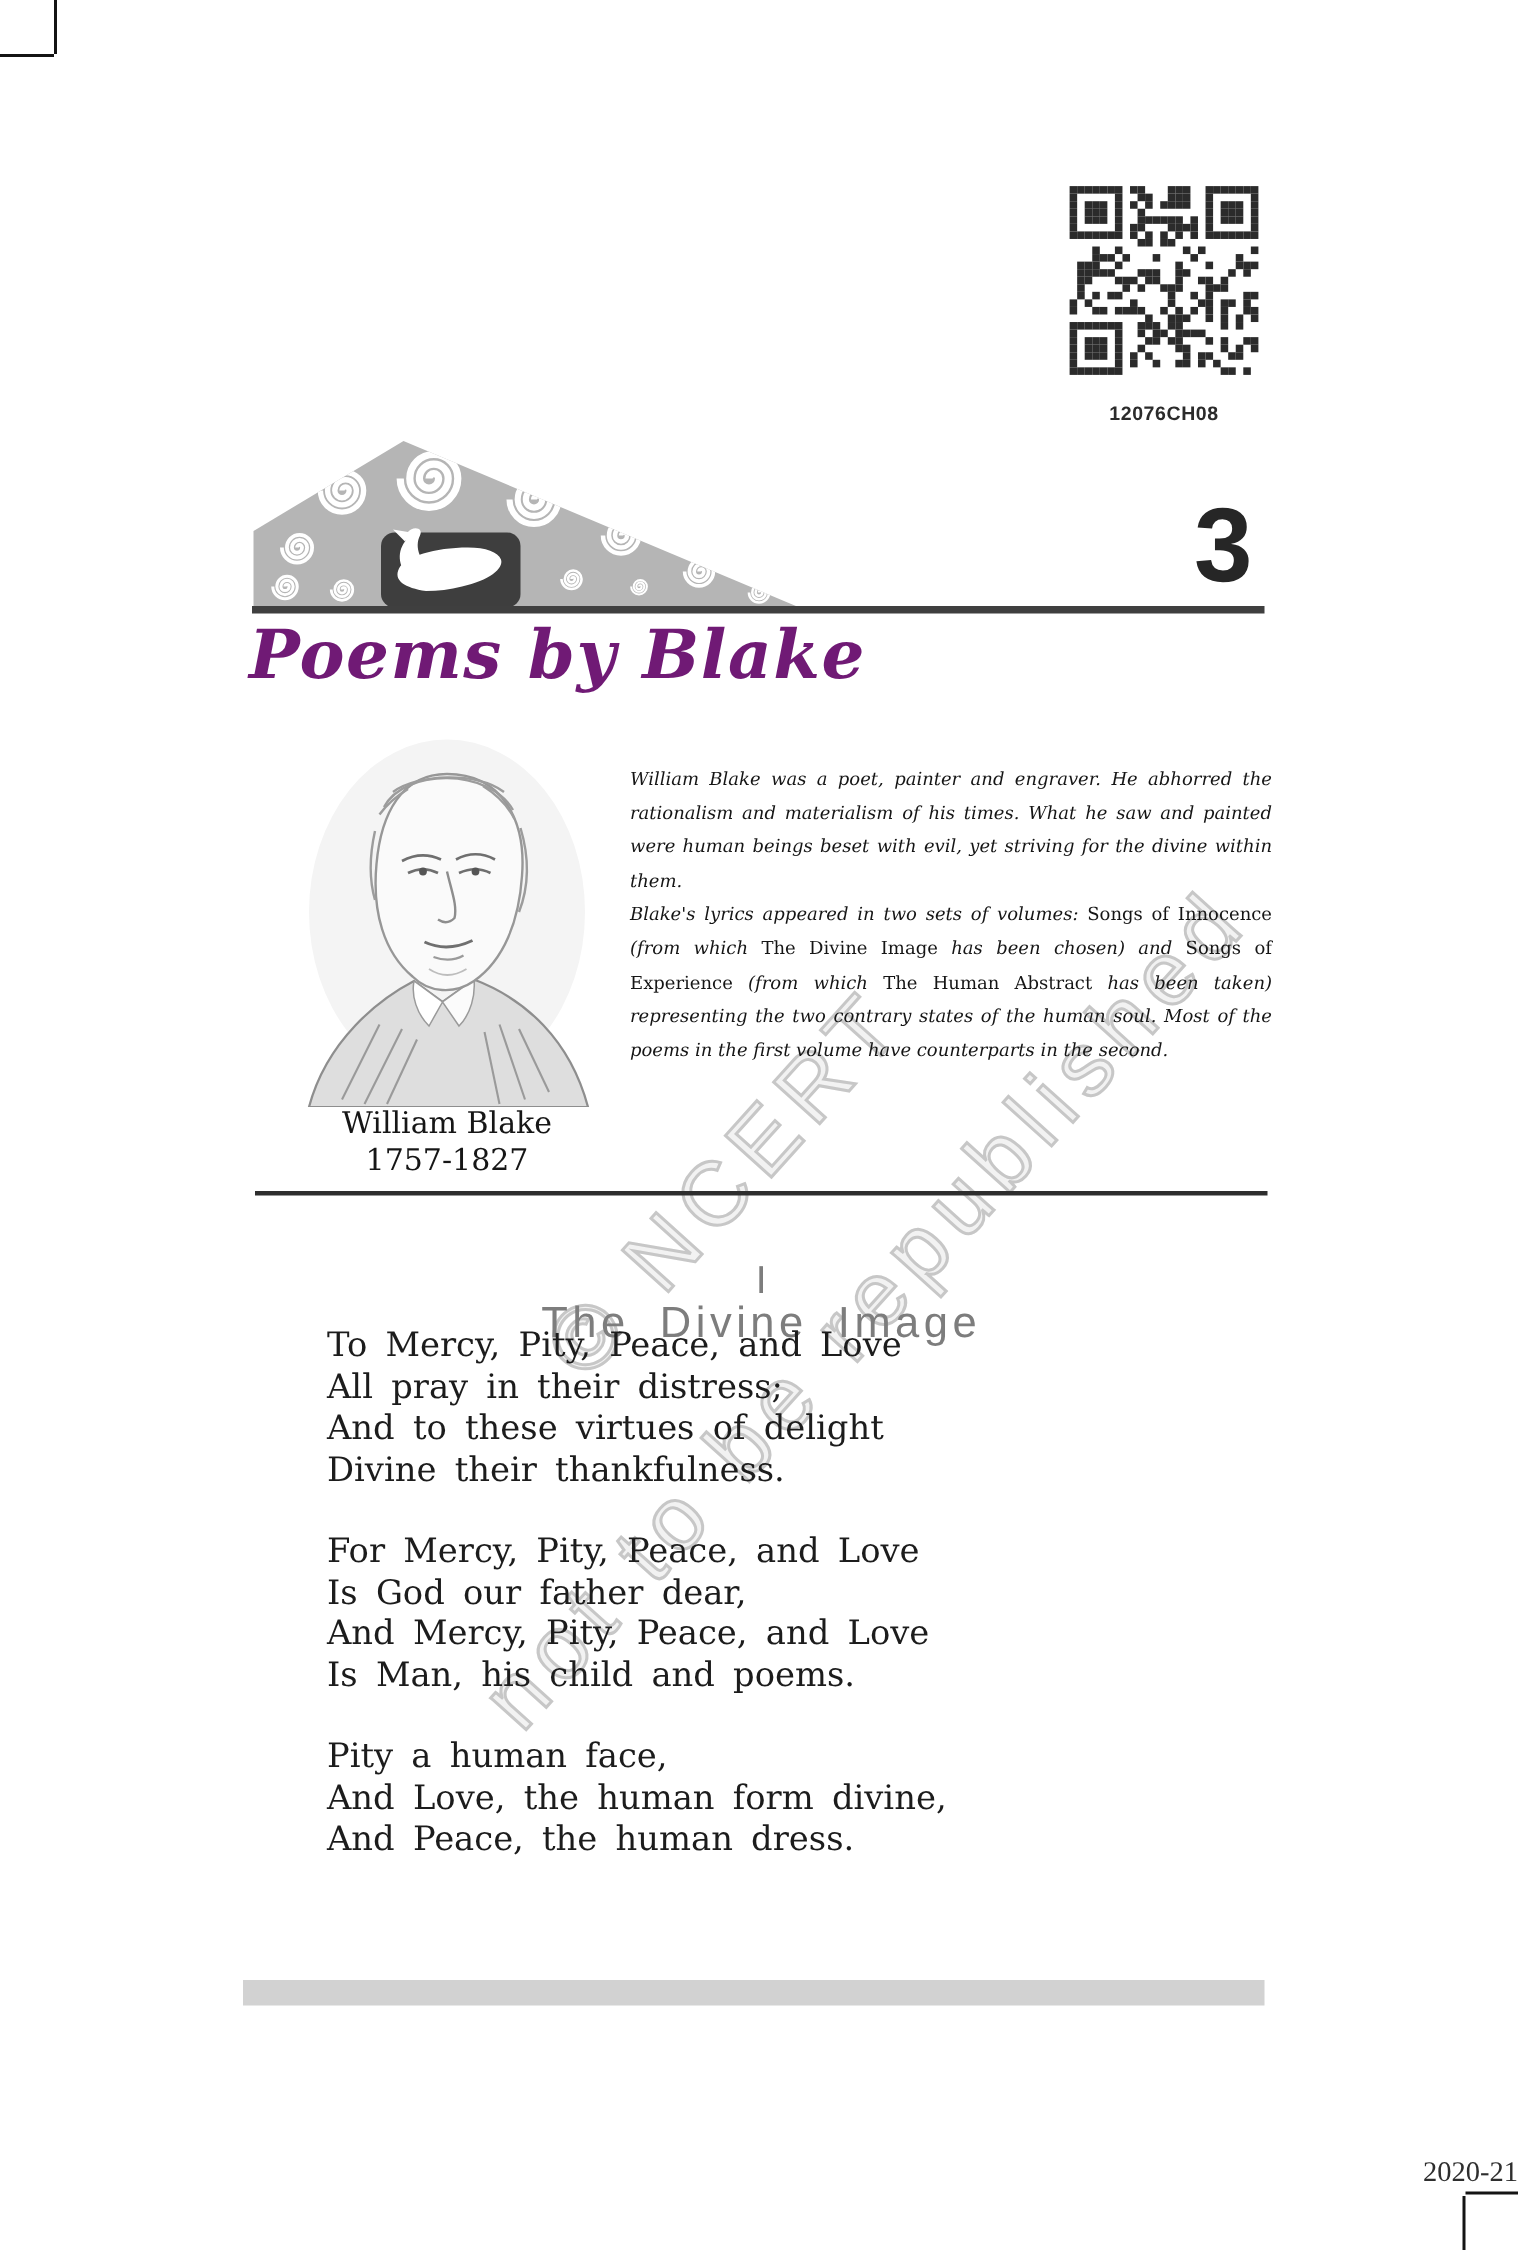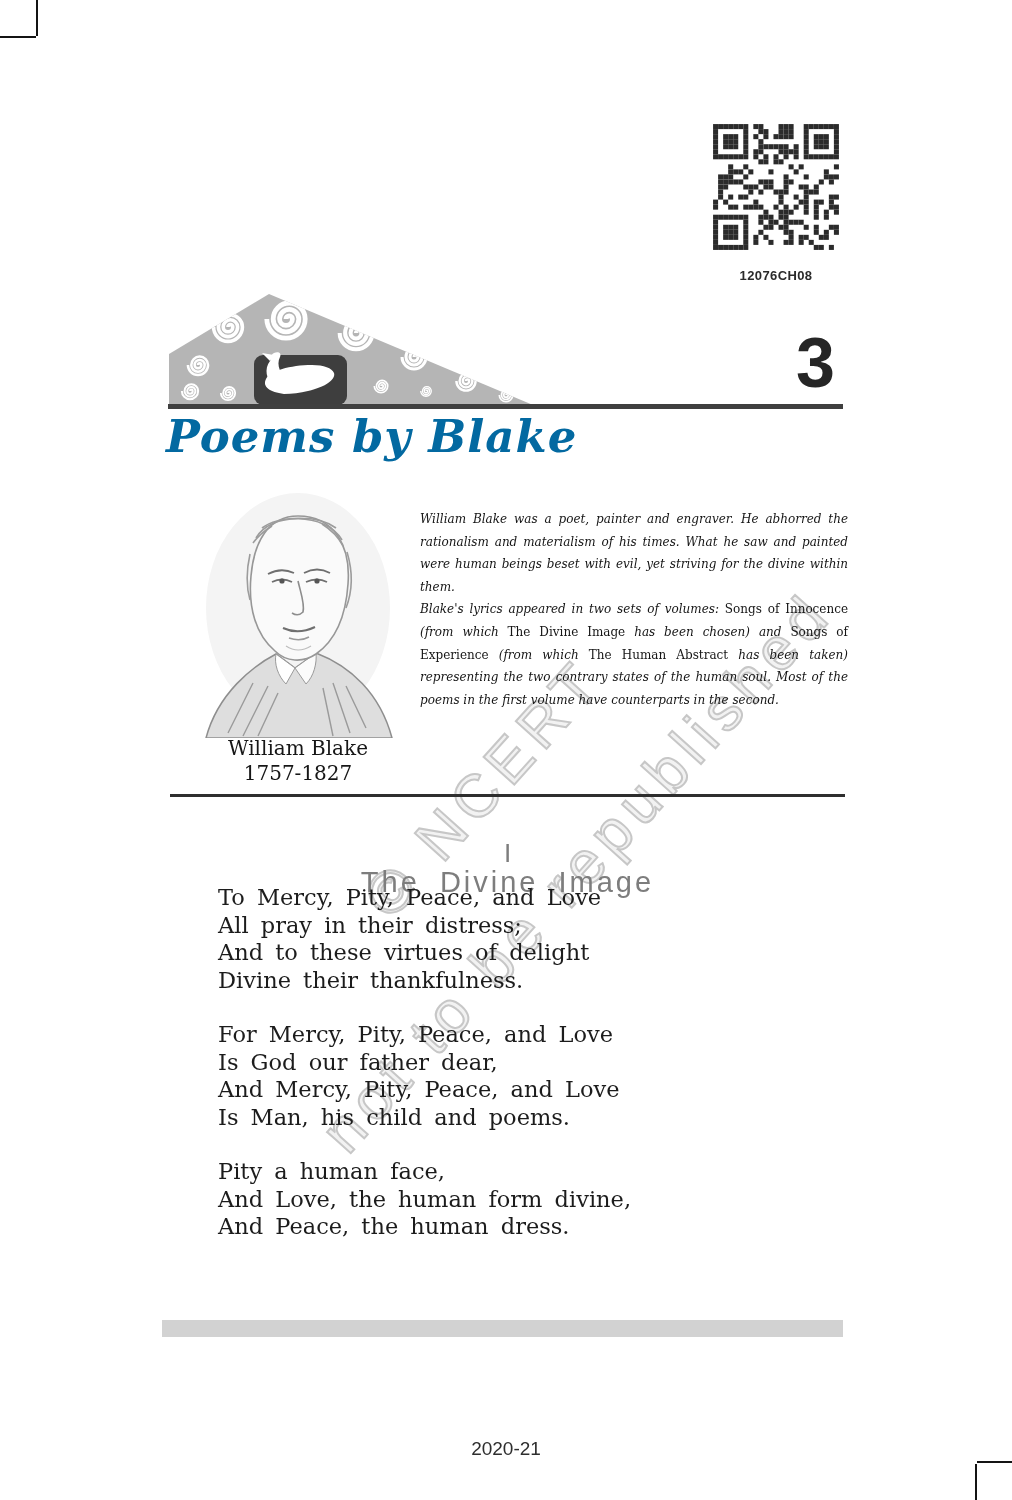--- a/index.html
+++ b/index.html
@@ -12,21 +12,21 @@
 
   
   .qr-wrap{left:703px;top:114px;width:146px;text-align:center;}
   .qr-label{margin-top:4px;font-family:"Liberation Sans",sans-serif;font-weight:bold;
             font-size:13px;letter-spacing:.4px;color:#2b2b2b;}
 
   
   .chapter-num{left:796px;top:328px;width:52px;height:74px;}
   .header-line{left:168px;top:404px;width:675px;height:5px;background:#3f3f3f;}
   .chapter-title{left:166px;top:410px;font-style:italic;font-weight:bold;font-size:45px;
-                 letter-spacing:1px;color:#0369a1;}
+                 letter-spacing:1px;color:#701a75;}
 
   
   .portrait{left:198px;top:488px;width:200px;height:250px;}
   .caption{left:178px;top:736px;width:240px;text-align:center;font-size:20px;line-height:25px;color:#161616;}
 
   
   .intro{left:420px;top:508px;width:428px;font-size:12px;line-height:22.6px;
          text-align:justify;color:#151515;}
   .intro .it{font-style:italic;}
   .intro .rm{font-style:normal;}
@@ -40,22 +40,22 @@
             font-family:"Liberation Sans",sans-serif;font-size:29px;
             letter-spacing:3px;word-spacing:9px;color:#7d7d7d;}
 
   
   .poem{left:218px;top:884px;font-size:22.5px;color:#1c1c1c;word-spacing:5px;}
   .stanza{margin-bottom:27px;}
   .pline{height:27.5px;line-height:27.5px;white-space:nowrap;}
 
   
   .footer-band{left:162px;top:1320px;width:681px;height:17px;background:#d2d2d2;}
-  .footer-text{left:0;top:1438px;width:1012px;text-align:center;
-               font-family:Liberation Sans, sans-serif;font-size:19px;color:#2e2e2e;}
+  .footer-text{left:0;top:1438px;width:1012px;text-align:right;
+               font-family:Liberation Serif, serif;font-size:19px;color:#2e2e2e;}
 
   
   .watermark{position:absolute;left:90px;top:390px;width:880px;height:880px;z-index:0;
              display:flex;flex-direction:column;align-items:center;justify-content:center;
              transform:rotate(-48deg);pointer-events:none;
              font-family:"Liberation Sans",sans-serif;font-size:60px;letter-spacing:8px;
              color:#f2f2f2;-webkit-text-stroke:2px #c7c7c7;white-space:nowrap;}
   .watermark .wl{margin:28px 0;}
 </style>
 </head>

